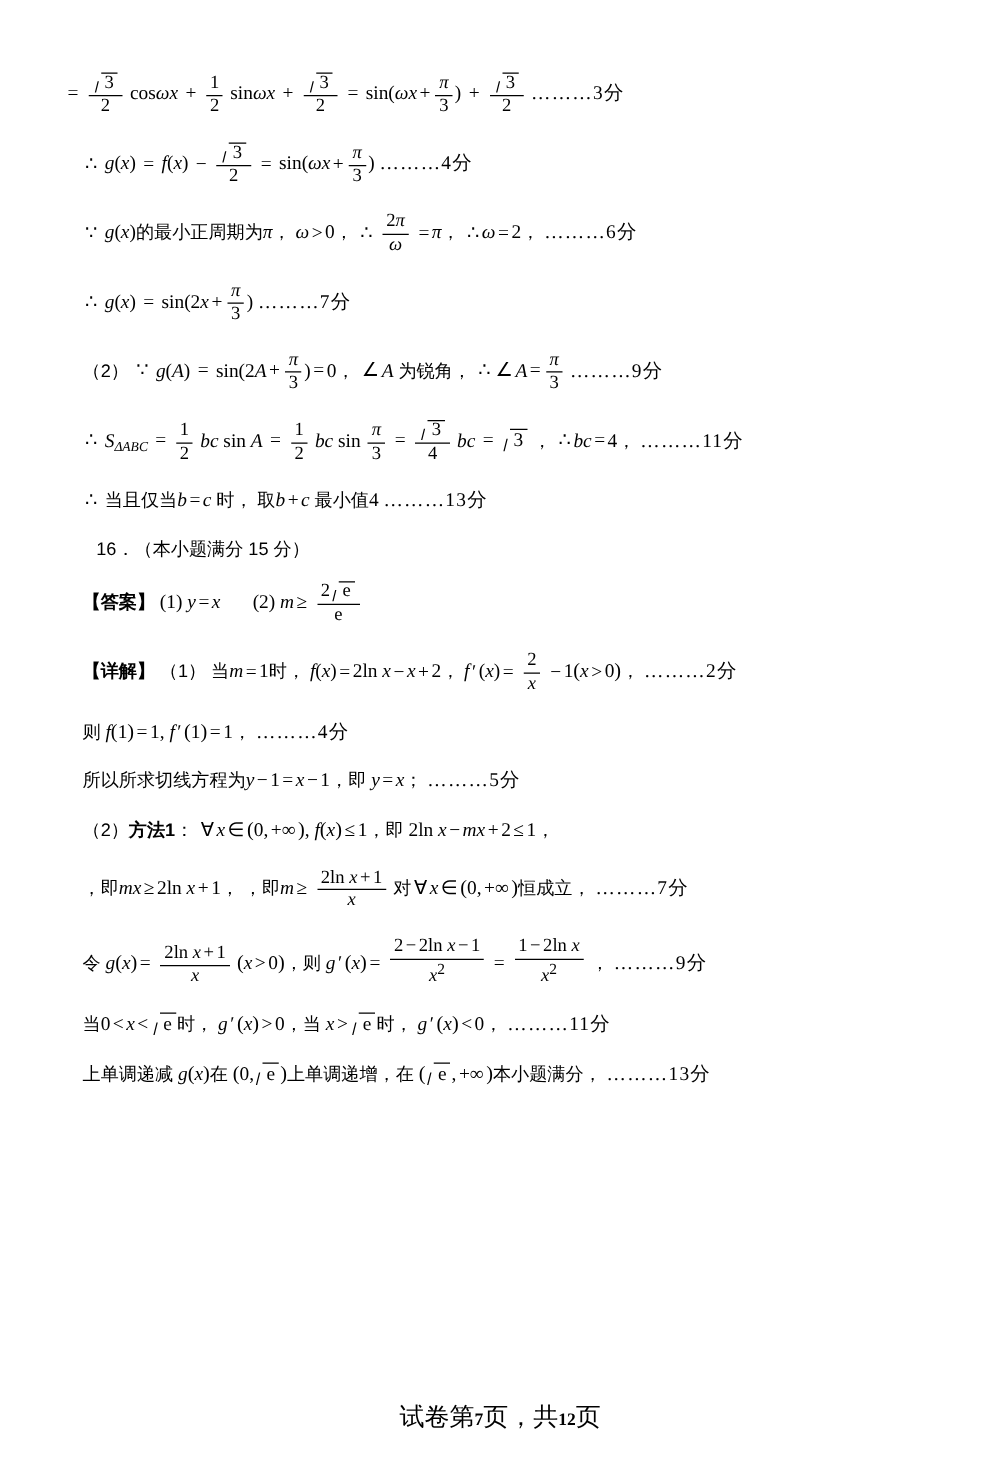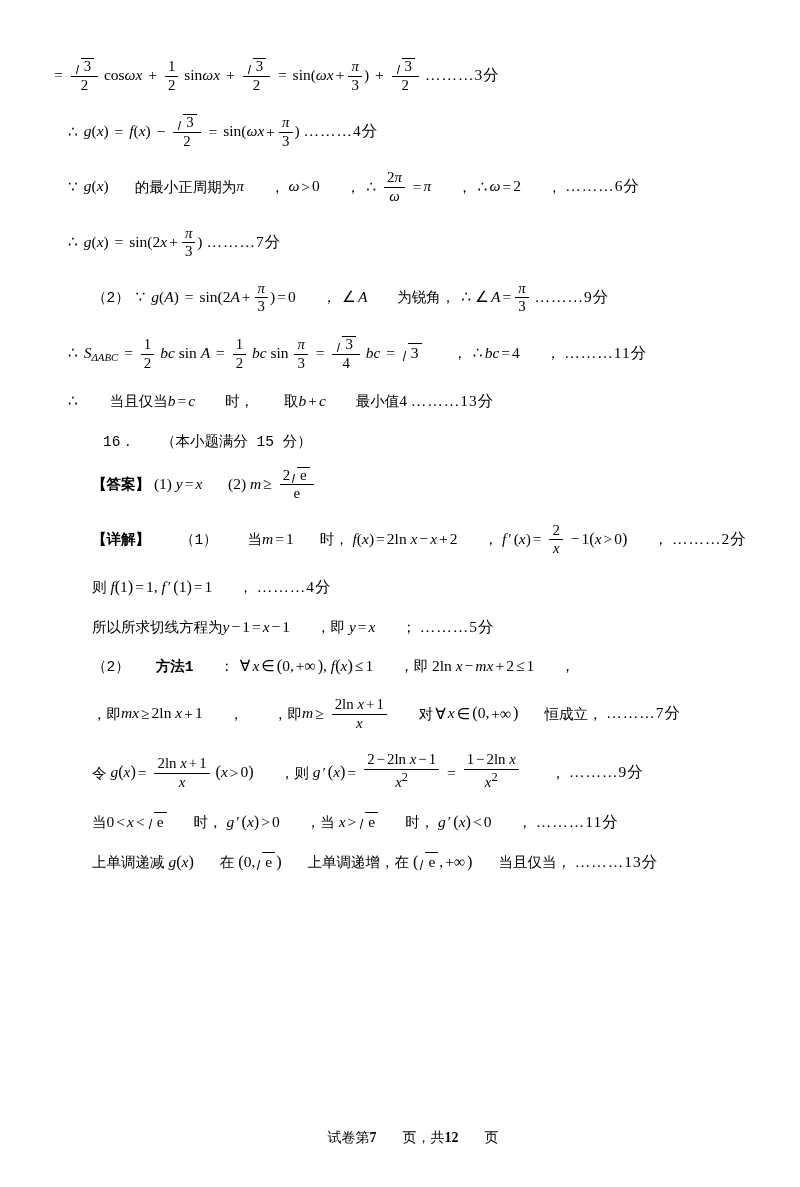--- a/index.html
+++ b/index.html
@@ -34,21 +34,21 @@
     margin: 0 0 21px 0;
     white-space: nowrap;
   }
   .line.tight { margin-bottom: 16px; margin-left: 25px; }
   .indent { padding-left: 14px; margin-top: 10px; }
 
   
   .mi { font-family: "Liberation Serif", serif; font-style: italic; }
   .mn { font-family: "Liberation Serif", serif; font-style: normal; }
   .op { font-style: normal; padding: 0 2px; }
-  .cn { font-family: Liberation Mono, monospace; font-style: normal; font-size: 14.5px; padding-left: 26px; }
+  .cn { font-family: Liberation Sans, sans-serif; font-style: normal; font-size: 14.5px; }
   .bold { font-weight: bold; }
 
   .frac {
     display: inline-block;
     vertical-align: -0.62em;
     text-align: center;
     line-height: 1.05;
     margin: 0 2px;
     font-size: 0.96em;
   }
@@ -92,21 +92,21 @@
   .bigparen { font-style: normal; font-size: 1.05em; }
   .sub { font-size: 0.7em; vertical-align: -0.28em; font-style: italic; }
   .footer {
     position: absolute;
     left: 0;
     right: 0;
     bottom: 40px;
     text-align: center;
     font-size: 14px;
   }
-  .footer .cn { font-size: 14px; }
+  .footer .cn { font-size: 20px; }
   .sep { display: inline-block; width: 6px; }
 </style>
 </head>
 <body>
 
 <div class="page">
   <div class="content">
 
     <div class="line">
       <span class="op">=</span>
@@ -266,21 +266,21 @@
       <span class="mi">g</span><span class="op">′</span><span class="bigparen">(</span><span class="mi">x</span><span class="bigparen">)</span><span class="op">&gt;</span><span class="mn">0</span><span class="cn">，当</span>
       <span class="mi">x</span><span class="op">&gt;</span><span class="sqrt"><span class="inner mn">e</span></span><span class="cn">时，</span>
       <span class="mi">g</span><span class="op">′</span><span class="bigparen">(</span><span class="mi">x</span><span class="bigparen">)</span><span class="op">&lt;</span><span class="mn">0</span><span class="cn">，</span>
       <span class="dots">………11分</span>
     </div>
 
     <div class="line indent">
       <span class="cn">上单调递减</span>
       <span class="mi">g</span><span class="bigparen">(</span><span class="mi">x</span><span class="bigparen">)</span><span class="cn">在</span>
       <span class="bigparen">(</span><span class="mn">0,</span><span class="sqrt"><span class="inner mn">e</span></span><span class="bigparen">)</span><span class="cn">上单调递增，在</span>
-      <span class="bigparen">(</span><span class="sqrt"><span class="inner mn">e</span></span><span class="mn">,</span><span class="op">+∞</span><span class="bigparen">)</span><span class="cn">当且仅当，</span>
+      <span class="bigparen">(</span><span class="sqrt"><span class="inner mn">e</span></span><span class="mn">,</span><span class="op">+∞</span><span class="bigparen">)</span><span class="cn">本小题满分，</span>
       <span class="dots">………13分</span>
     </div>
 
   </div>
 
   <div class="footer">
     <span class="cn">试卷第</span><span class="mn bold">7</span><span class="cn">页，共</span><span class="mn bold">12</span><span class="cn">页</span>
   </div>
 </div>
 

